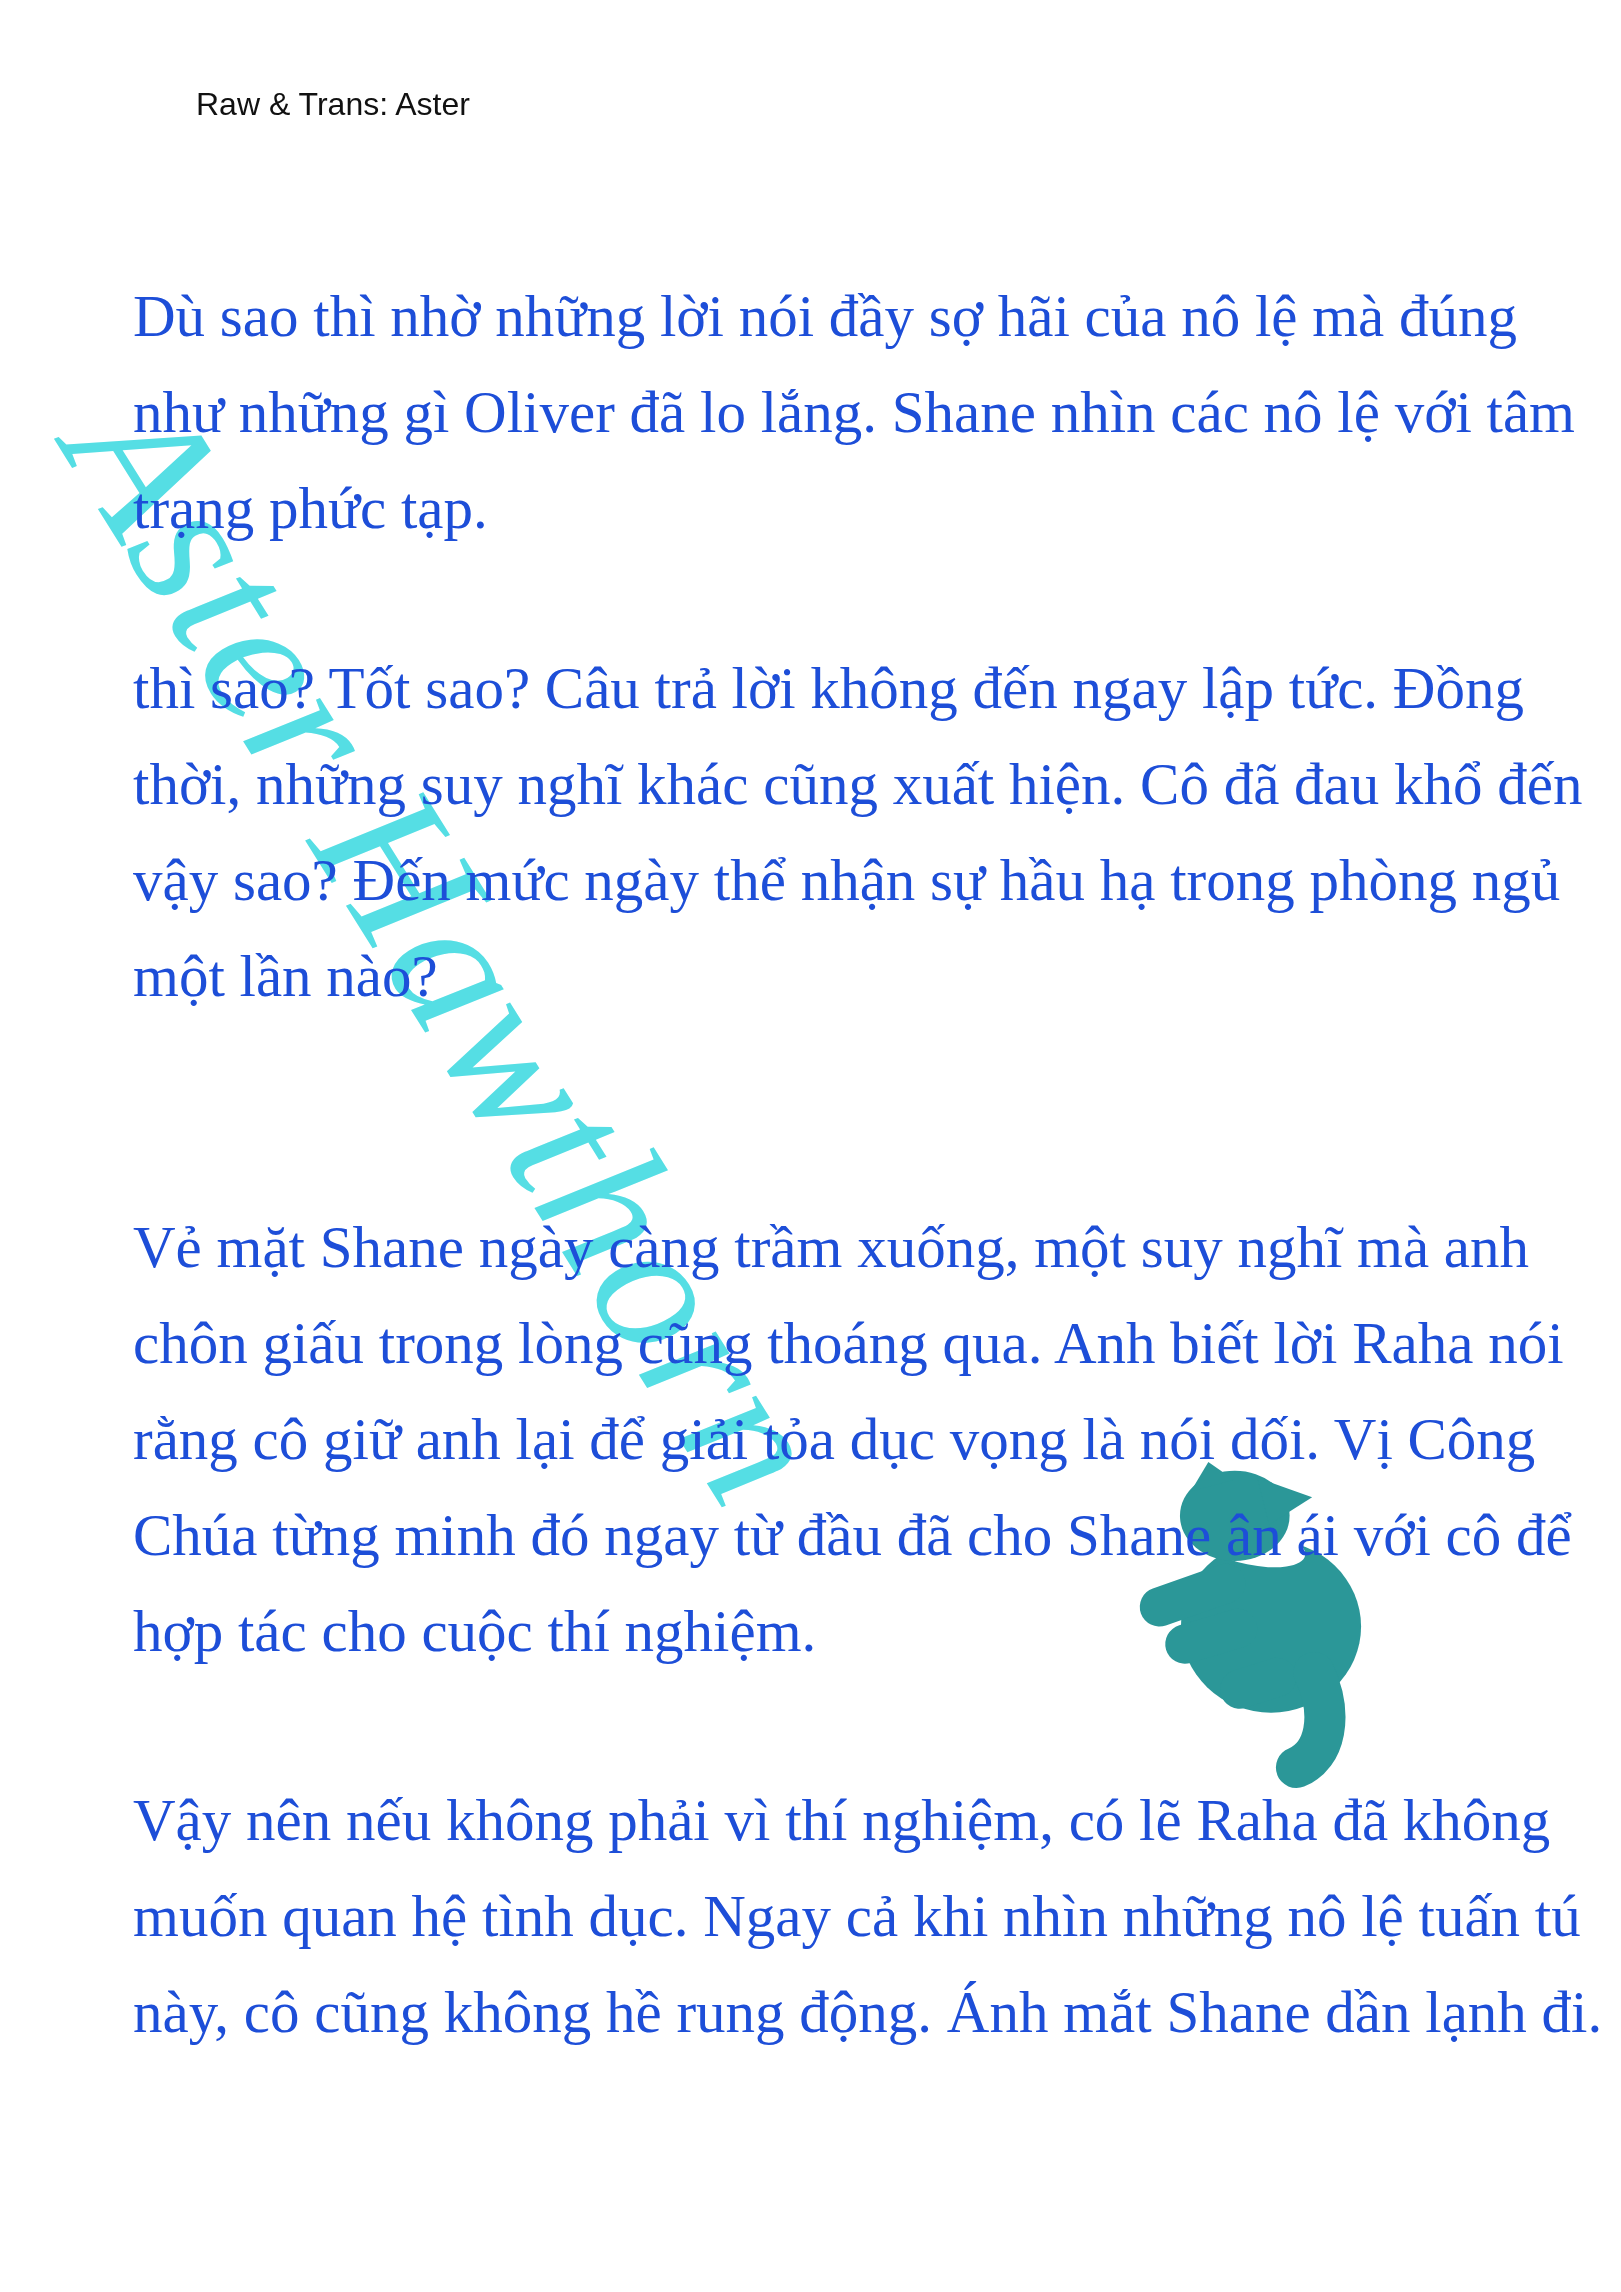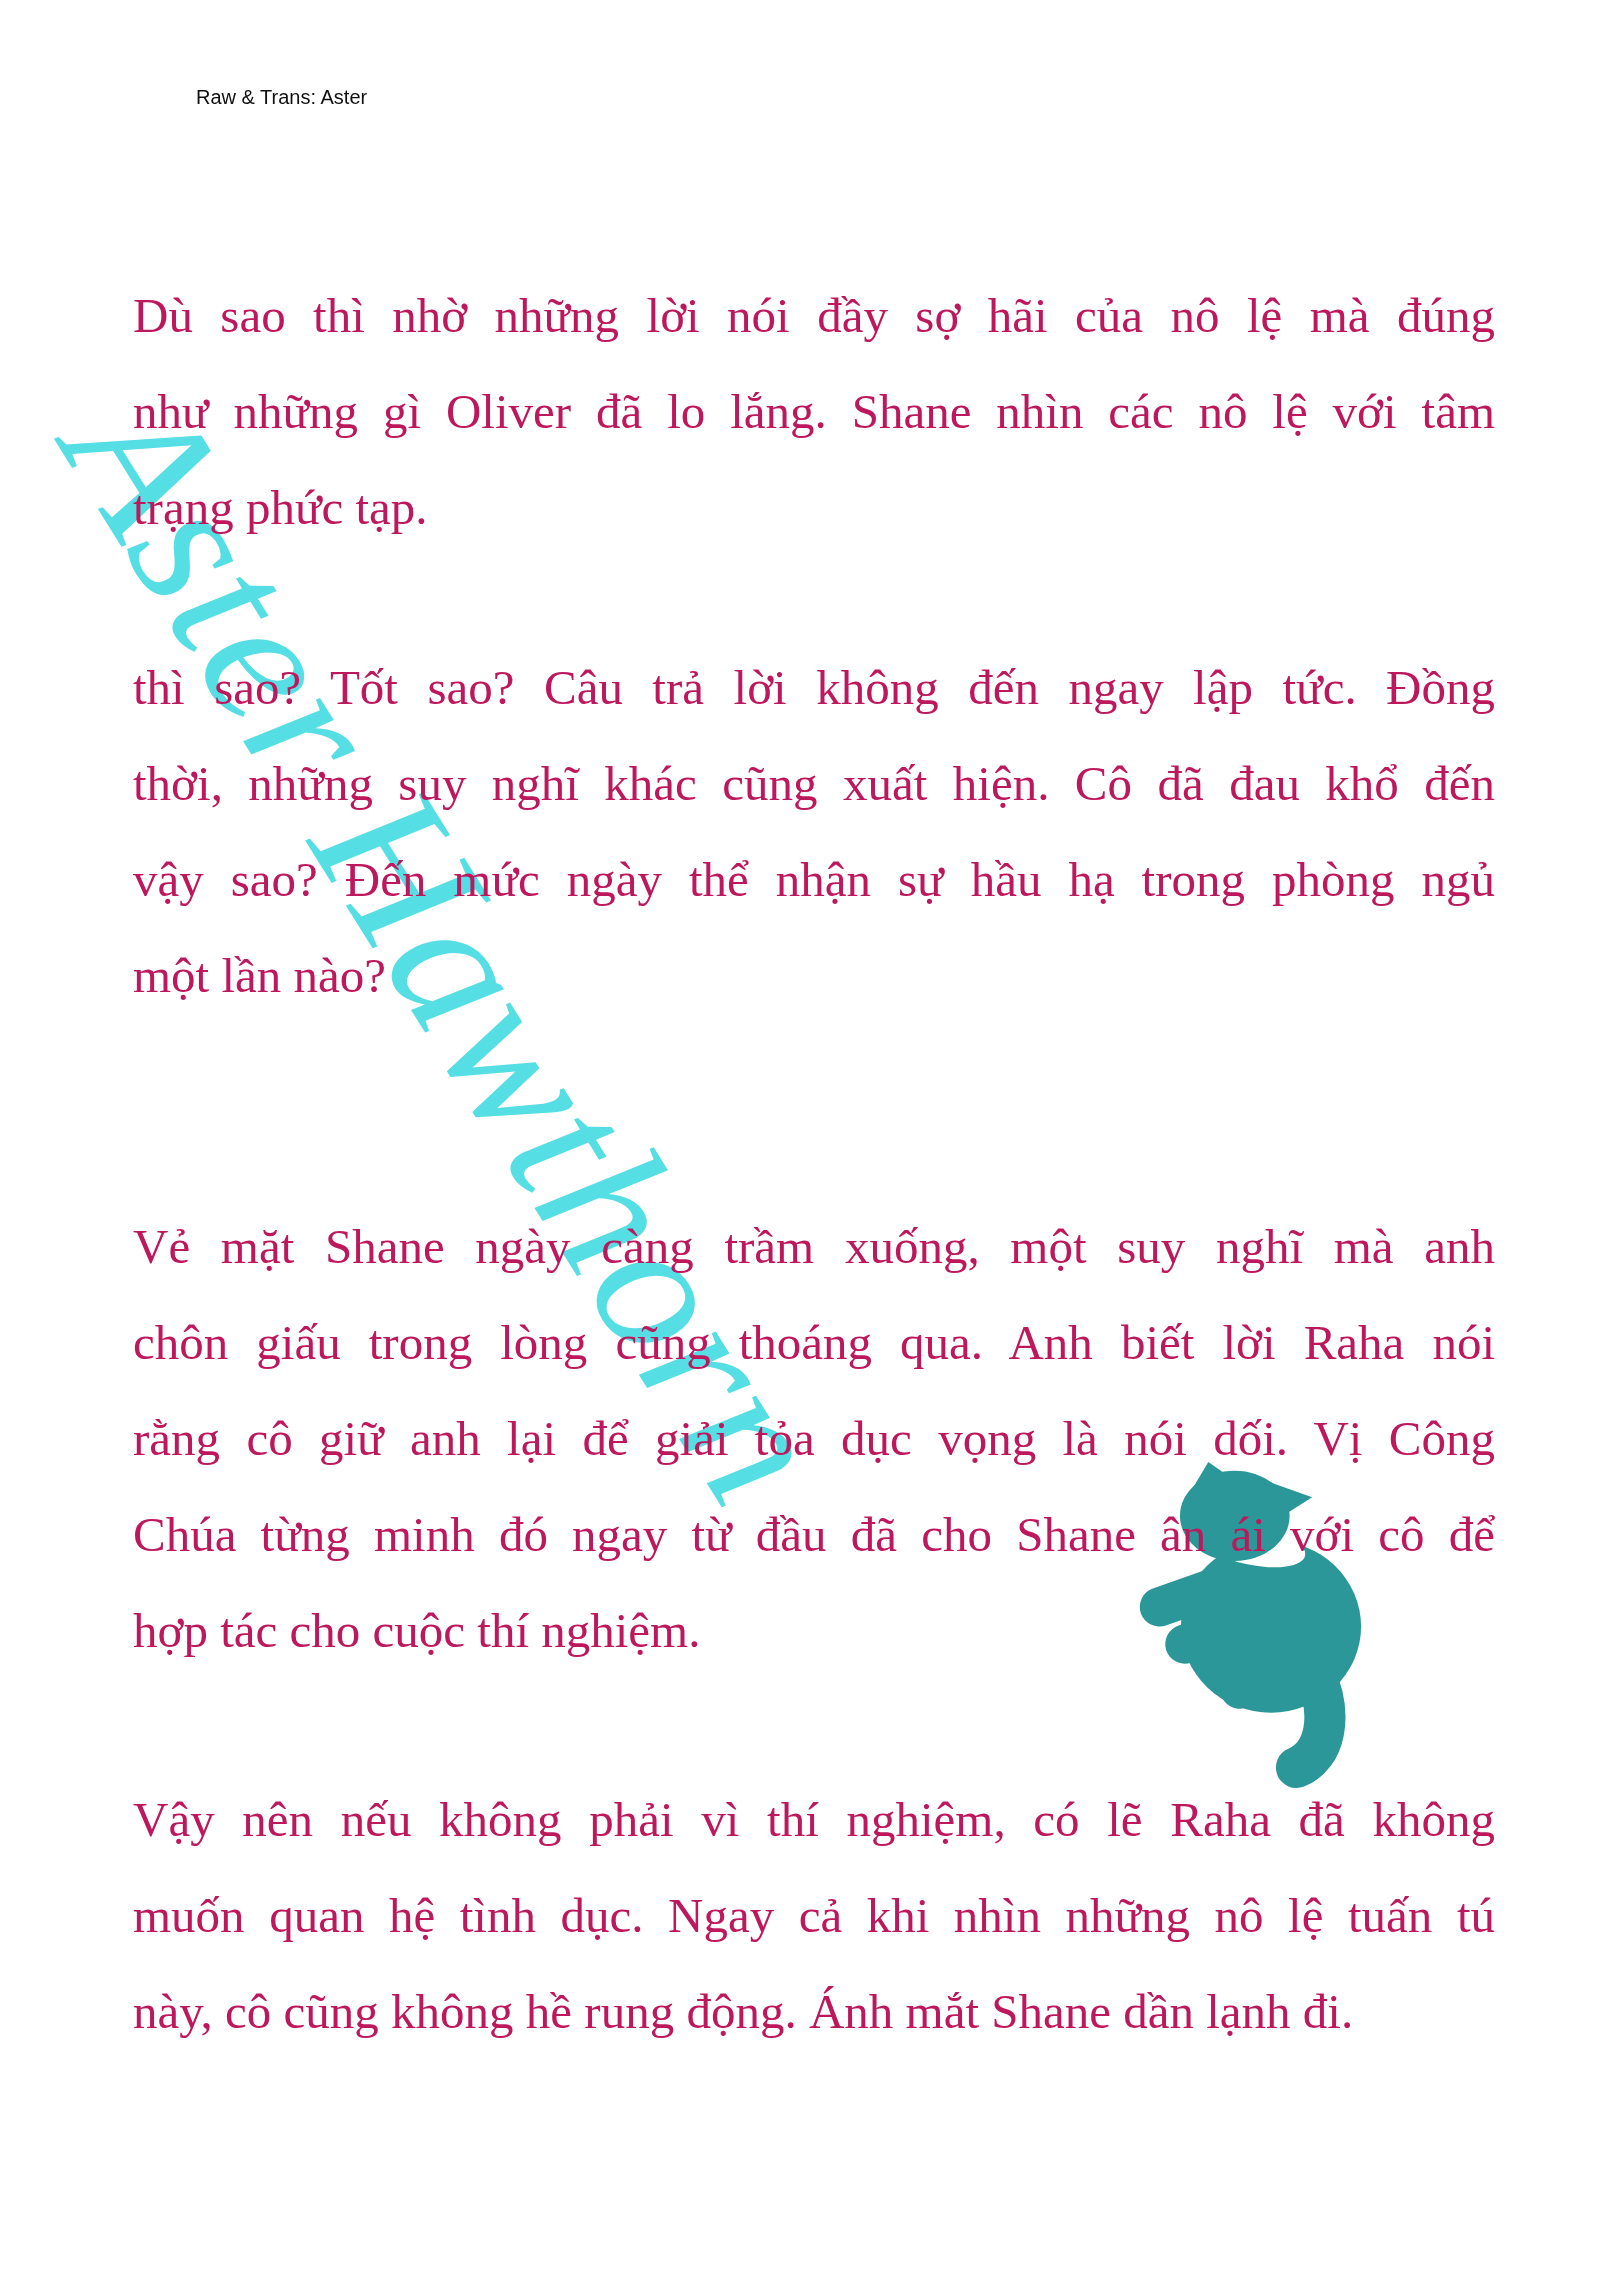--- a/index.html
+++ b/index.html
@@ -6,39 +6,39 @@
   #page{
     position:relative;
     width:1621px;height:2293px;
     background:#ffffff;
     overflow:hidden;
     font-family:"Liberation Serif", serif;
   }
   .header-credit{
     position:absolute;left:196px;top:86px;
     font-family:"Liberation Sans", sans-serif;
-    font-size:20px;color:#111111;
+    font-size:32px;color:#111111;
     z-index:2;
   }
   .watermark{
     position:absolute;left:208px;top:355px;
     transform:rotate(58deg);
     transform-origin:0 0;
     font-family:"Liberation Serif", serif;
     font-style:italic;
     font-size:192px;
     letter-spacing:2px;
     white-space:nowrap;
     z-index:0;
     pointer-events:none;
   }
   #body-text{position:absolute;left:0;top:0;width:1621px;height:2293px;z-index:2;}
   .paragraph{
     position:absolute;left:133px;width:1362px;
-    font-size:49px;line-height:96px;color:#be185d;
+    font-size:59px;line-height:96px;color:#1d4ed8;
   }
   .p0{top:268px}
   .p1{top:640px}
   .p2{top:1199px}
   .p3{top:1772px}
   .line{
     white-space:nowrap;
     text-align:justify;
     text-align-last:justify;
     height:96px;

